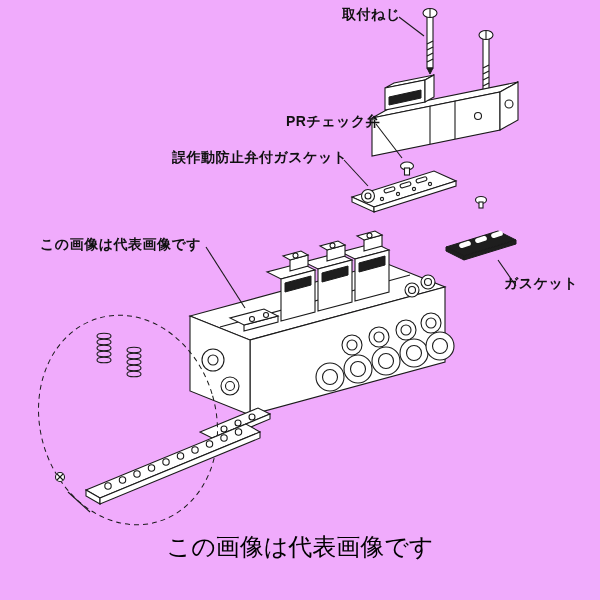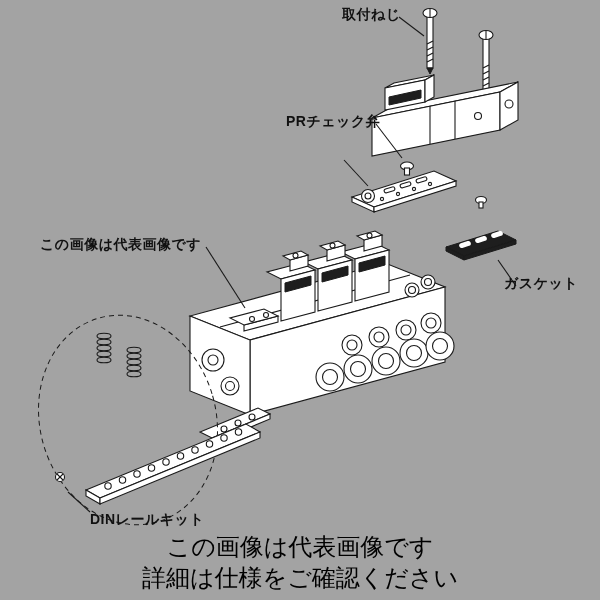--- a/index.html
+++ b/index.html
@@ -1,17 +1,17 @@
 <!DOCTYPE html>
 <html><head>
 <meta charset="utf-8">
 <style>
   html,body{margin:0;padding:0;background:#fff;}
   .stage{
-    position:relative;width:600px;height:600px;background:#a3a3a3;overflow:hidden;
+    position:relative;width:600px;height:600px;background:#f0abfc;overflow:hidden;
     font-family:"Liberation Sans","DejaVu Sans",sans-serif;color:#000;
   }
   .drawing{position:absolute;left:0;top:0;}
   .part-label{
     position:absolute;font-size:14px;font-weight:600;white-space:nowrap;
     letter-spacing:0.5px;color:#111;
   }
   .caption{
     position:absolute;left:0;top:531px;width:600px;text-align:center;
     font-size:24px;line-height:31px;color:#000;font-weight:500;
@@ -222,25 +222,24 @@
       <line x1="206" y1="247" x2="245" y2="308" class="ld"></line>
       <line x1="516" y1="286" x2="498" y2="260" class="ld"></line>
       <line x1="90" y1="512" x2="68" y2="492" class="ld"></line>
     </g>
   </svg>
 
   <div class="part-label" style="left:342px;top:6px;">取付ねじ</div>
 
   <div class="part-label" style="left:286px;top:113px;">PRチェック弁</div>
 
+  <div class="part-label" style="left:172px;top:149px;">誤作動防止弁付ガスケット</div>
 
   <div class="part-label" style="left:40px;top:236px;">この画像は代表画像です</div>
 
   <div class="part-label" style="left:504px;top:275px;">ガスケット</div>
 
-  <div class="part-label" style="left:90px;top:511px;">DINレールキット</div>
 
   <div class="caption">
     <div>この画像は代表画像です</div>
-    <div>詳細は仕様をご確認ください</div>
   </div>
 
 </div>
 
 </body></html>

